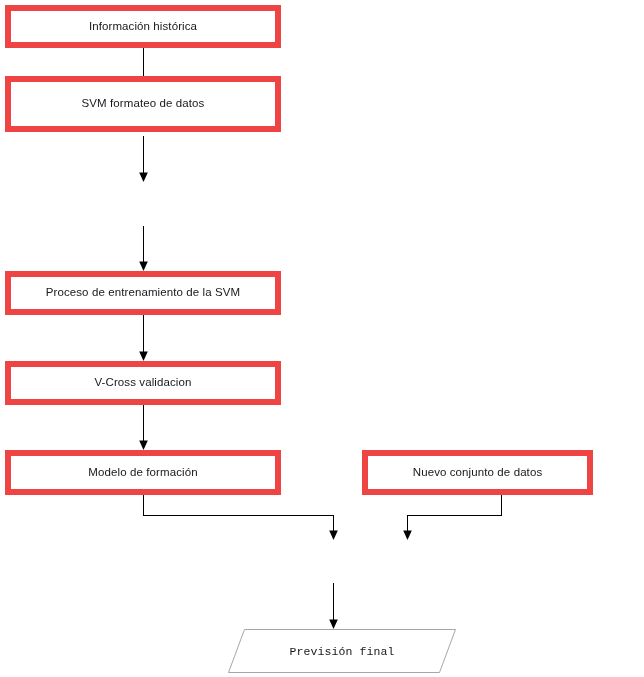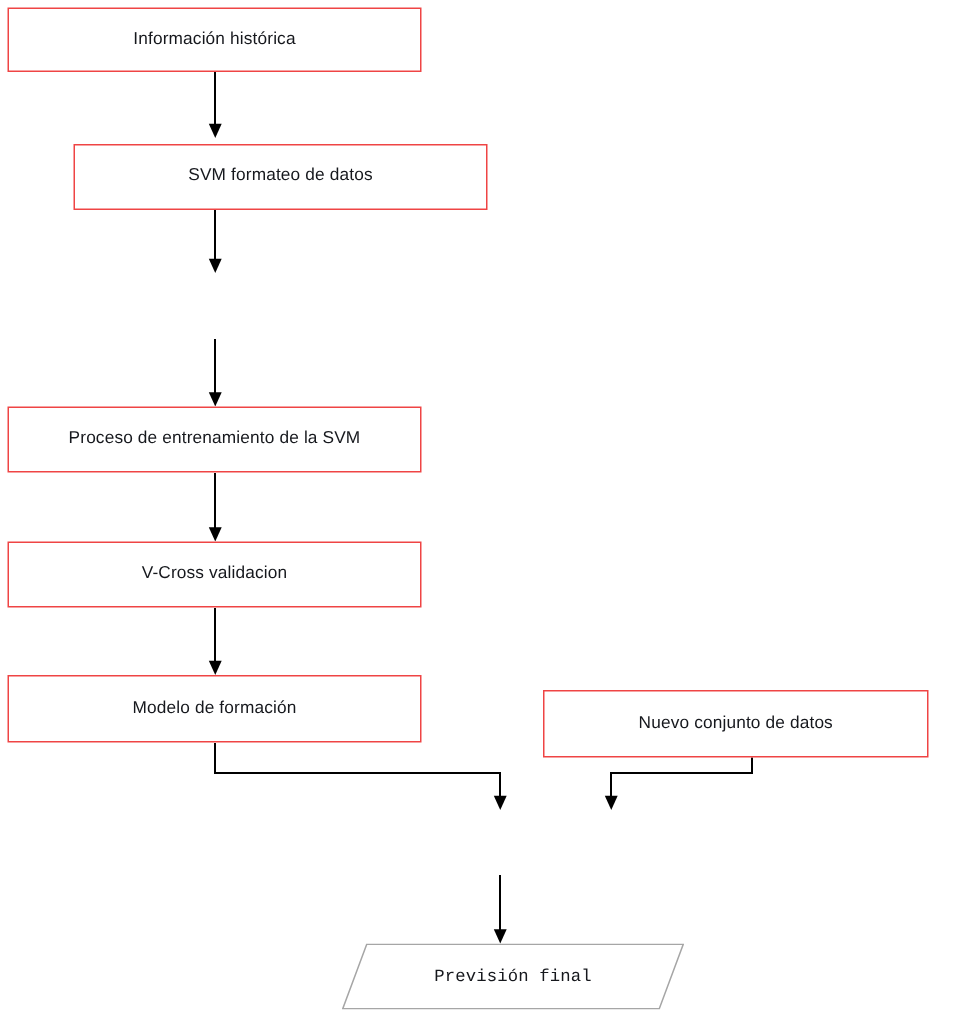--- a/index.html
+++ b/index.html
@@ -21,21 +21,21 @@
   .node {
     position: absolute;
     box-sizing: border-box;
     display: flex;
     align-items: center;
     justify-content: center;
     text-align: center;
     background: #ffffff;
   }
   .node.rect {
-    border: 1px solid #ef4444;
+    border: 6px solid #ef4444;
   }
   .node-label {
     font-size: 11.5px;
     color: #16181d;
     line-height: 1.2;
     letter-spacing: 0.1px;
     padding: 0 6px;
     white-space: nowrap;
   }
   .para-wrap {
@@ -122,38 +122,38 @@
     <g>
       <path class="edge-line" d="M333.5,583 L333.5,622.5"></path>
       <polygon class="edge-head" points="333.5,629 329.2,619.5 337.8,619.5"></polygon>
     </g>
   </svg>
 
   <div class="node rect" style="left:5px; top:5px; width:276px; height:43px;">
     <span class="node-label">Información histórica</span>
   </div>
 
-  <div class="node rect" style="left:5px; top:96px; width:276px; height:44px;margin-left:44px;">
+  <div class="node rect" style="left:5px; top:76px; width:276px; height:56px;">
     <span class="node-label">SVM formateo de datos</span>
   </div>
 
 
   <div class="node rect" style="left:5px; top:271px; width:276px; height:44px;">
     <span class="node-label">Proceso de entrenamiento de la SVM</span>
   </div>
 
   <div class="node rect" style="left:5px; top:361px; width:276px; height:44px;">
     <span class="node-label">V-Cross validacion</span>
   </div>
 
   <div class="node rect" style="left:5px; top:450px; width:276px; height:45px;">
     <span class="node-label">Modelo de formación</span>
   </div>
 
-  <div class="node rect" style="left:362px; top:460px; width:257px; height:45px;">
+  <div class="node rect" style="left:362px; top:450px; width:231px; height:45px;">
     <span class="node-label">Nuevo conjunto de datos</span>
   </div>
 
 
   <div class="para-wrap" style="left:228px; top:629px; width:228px; height:44px;">
     <svg width="228" height="44" viewBox="0 0 228 44">
       <polygon points="16.5,0.5 227.5,0.5 211.5,43.5 0.5,43.5" fill="#ffffff" stroke="#a6a6a6" stroke-width="1"></polygon>
     </svg>
     <span class="para-label">Previsión final</span>
   </div>

